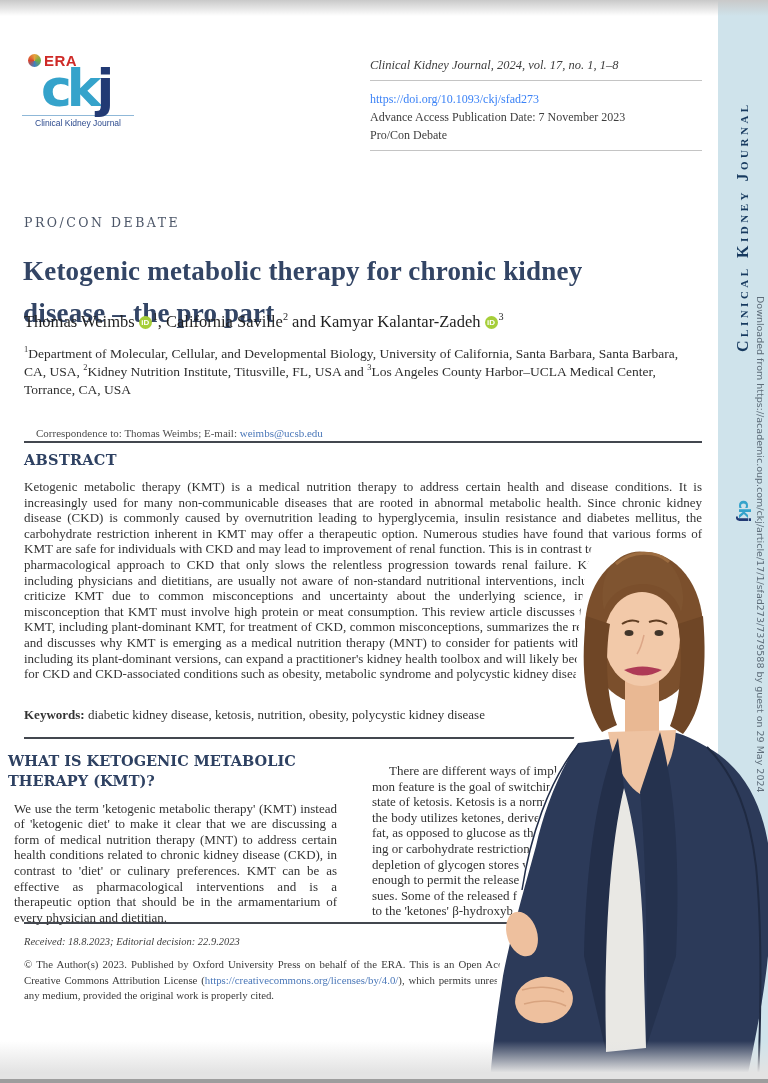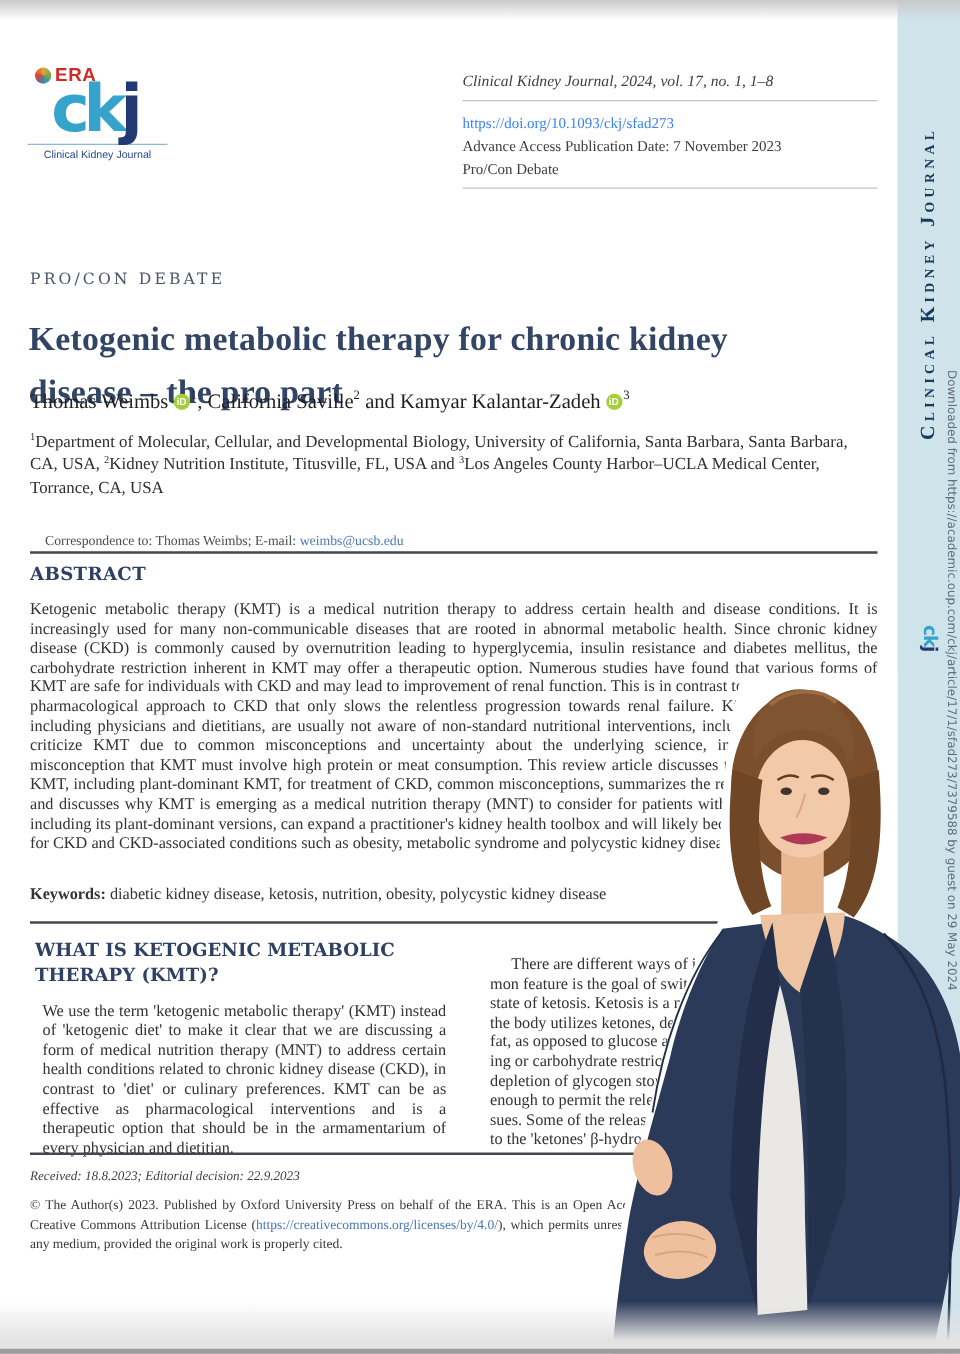--- a/index.html
+++ b/index.html
@@ -58,21 +58,21 @@
   .rule-dark{position:absolute;left:24px;width:678px;height:2px;background:#43474f;z-index:2}
   #absRule{top:441px}#secRule{top:737px}#footRule{top:922px;height:1.5px}
 
   .abs-heading{position:absolute;left:24px;top:451px;font-size:14.5px;font-weight:bold;color:#2e4162;
                z-index:2;font-family:"DejaVu Serif",serif;letter-spacing:.3px;margin:0}
   .abs-text{position:absolute;left:24px;top:479px;width:678px;font-size:13px;line-height:15.6px;
             text-align:justify;color:#333;z-index:2;margin:0}
   .keywords{position:absolute;left:24px;top:707px;font-size:13px;color:#333;z-index:2;margin:0}
   .kw-label{font-weight:bold}
 
-  .columns{position:absolute;left:28px;top:751px;width:678px;display:flex;gap:29px;z-index:2}
+  .columns{position:absolute;left:8px;top:751px;width:678px;display:flex;gap:29px;z-index:2}
   .col-left{width:335px}
   .col-right{width:314px;padding-top:12px}
   .sec-heading{font-size:14.5px;font-weight:bold;color:#2e4162;font-family:"DejaVu Serif",serif;
                line-height:1.4;margin:0 0 9px}
   .col-left p{margin:6px;font-size:13px;line-height:15.6px;text-align:justify;color:#333}
   .rc-line{font-size:13px;line-height:15.6px;white-space:nowrap;max-width:330px;overflow:hidden;color:#333}
   .rc-indent{text-indent:17px}
 
   .received{position:absolute;left:24px;top:936px;font-size:10.5px;font-style:italic;color:#3e3e3e;z-index:2;margin:0}
   .copyright{position:absolute;left:24px;top:957px;width:678px;font-size:10.8px;line-height:1.45;

